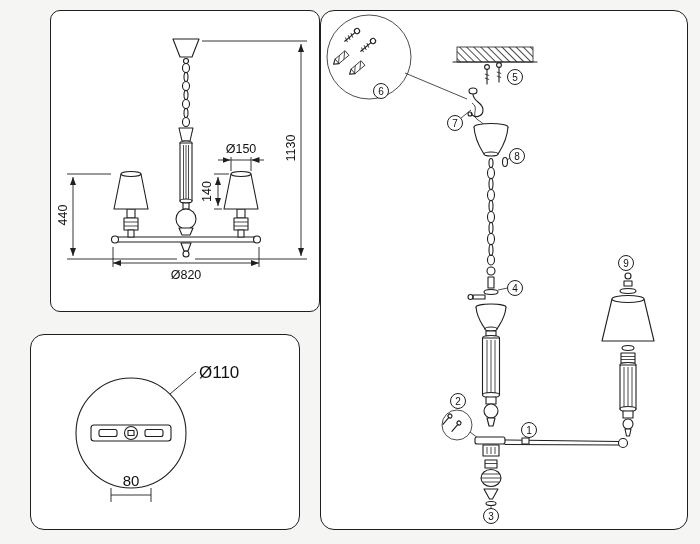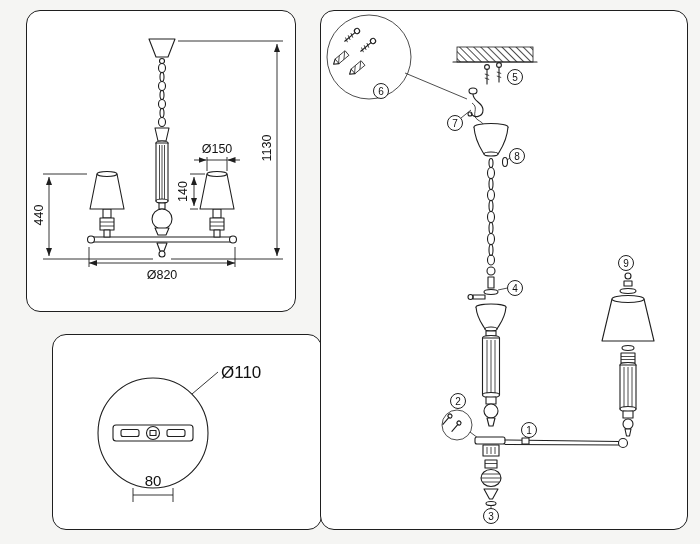--- a/index.html
+++ b/index.html
@@ -1,20 +1,20 @@
 <!DOCTYPE html>
 <html><head>
 <meta charset="utf-8">
 <style>
   * { margin:0; padding:0; box-sizing:border-box; }
   html,body { width:700px; height:544px; background:#f5f5f3; font-family:"Liberation Sans", sans-serif; }
   .page { position:relative; width:700px; height:544px; background:#f5f5f3; }
   .panel { position:absolute; background:#fff; border:1.6px solid #1f1f1f; border-radius:14px; overflow:hidden; }
-  .panel-front    { left:26px;  top:10px;  width:270px; height:302px; }
-  .panel-mount    { left:52px;  top:334px; width:270px; height:196px;text-decoration:underline; }
+  .panel-front    { left:50px;  top:10px;  width:270px; height:302px;border-radius:10px; }
+  .panel-mount    { left:30px;  top:334px; width:270px; height:196px;text-decoration:underline; }
   .panel-assembly { left:320px; top:10px;  width:368px; height:520px; }
   svg { display:block; }
   .ln   { stroke:#1f1f1f; stroke-width:1.1; fill:none; stroke-linecap:round; stroke-linejoin:round; }
   .lnf  { stroke:#1f1f1f; stroke-width:1.1; fill:#ffffff; stroke-linejoin:round; }
   .thin { stroke:#1f1f1f; stroke-width:0.8; fill:none; }
   .dim  { stroke:#1f1f1f; stroke-width:0.9; fill:none; }
   .dtext { font-size:12.5px; fill:#111; }
   .mid   { text-anchor:middle; }
   .big   { font-size:17px; fill:#111; }
   .med   { font-size:15px; fill:#111; }

